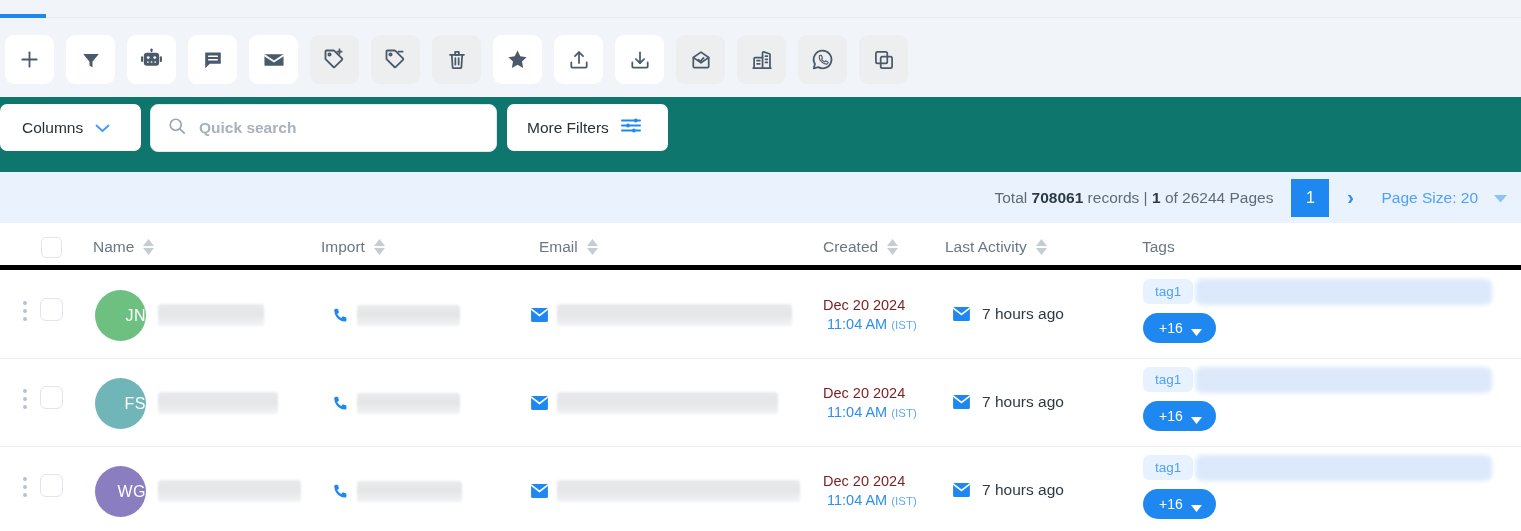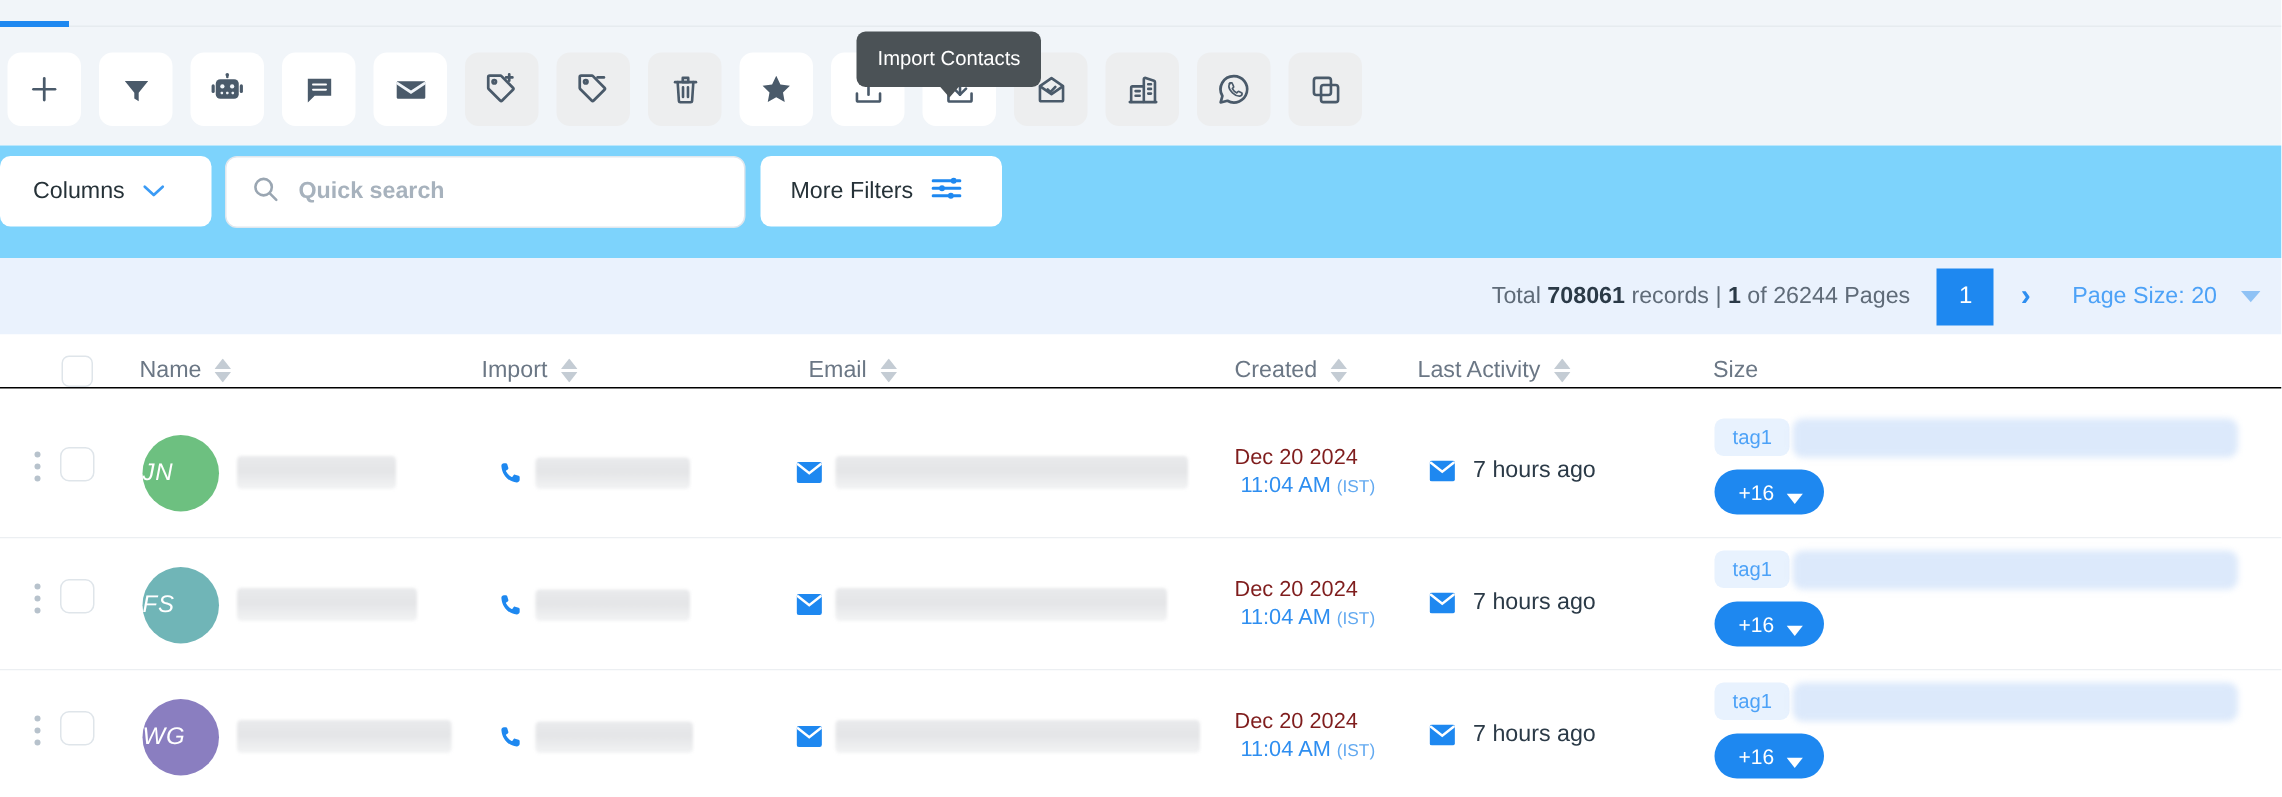--- a/index.html
+++ b/index.html
@@ -57,21 +57,21 @@
   }
   .tooltip::after{
     content:""; position:absolute; left:50%; margin-left:-7px; bottom:-7px;
     width:0;height:0;border-left:7px solid transparent;border-right:7px solid transparent;
     border-top:8px solid #4b5256;
   }
 
   
   .filterrow {
     position:absolute; left:0; top:97px; width:1521px; height:75px;
-    background:#7dd3fc;
+    background:#0f766e;
   }
   .columns-box{
     position:absolute; left:0; top:7px; width:141px; height:47px;
     background:#fff; border-radius:7px;
     display:flex; align-items:center; gap:12px;
     padding-left:22px; cursor:pointer;
   }
   .columns-label{ font-size:15.5px; color:#263238; }
   .chev-blue { color:#3b9bf5; }
   .search-box{
@@ -114,22 +114,22 @@
     font-size:20px; cursor:pointer; font-weight:600;
   }
   .pagesize{
     color:#4da2f7; font-size:15.5px; cursor:pointer;
     display:flex; align-items:center; gap:16px;
     margin-left:10px; padding-right:14px;
   }
 
   
   .thead{
-    position:absolute; left:0; top:223px; width:1521px; height:36px;
-    border-bottom:1px solid #000000;
+    position:absolute; left:0; top:223px; width:1521px; height:47px;
+    border-bottom:5px solid #000000;
     background:#fff;
   }
   .th{
     position:absolute; top:0; height:48px;
     display:flex; align-items:center; gap:9px;
     font-size:15.5px; color:#6b7785;
   }
   .sorticon{ display:flex; flex-direction:column; gap:2px; }
   .hdr-check{
     position:absolute; left:41px; top:14px;
@@ -146,22 +146,22 @@
     display:flex; flex-direction:column; gap:4px; cursor:pointer;
   }
   .row .dots i{ display:block;width:4px;height:4px;border-radius:50%;background:#b7c2cc; }
   .row .rcheck{
     position:absolute; left:40px; top:27px;
     width:23px;height:23px;border:1px solid #dfe5ea;border-radius:6px;background:#fff;cursor:pointer;
   }
   .avatar{
     position:absolute; left:95px; top:19px;
     width:51px;height:51px;border-radius:50%;
-    display:flex;align-items:center;justify-content:flex-start;
-    color:#fff; font-size:16px; letter-spacing:.5px;font-style:italic;
+    display:flex;align-items:center;justify-content:flex-end;
+    color:#fff; font-size:16px; letter-spacing:.5px;
   }
   .redact{
     position:absolute;
     background:linear-gradient(180deg,#e9eaec 0%,#e4e5e7 45%,#f2f3f4 100%);
     border-radius:3px;
     filter:blur(1.1px);
   }
   .phone-ico{ position:absolute; left:332px; color:#1e88f0; }
   .mail-ico{ position:absolute; left:531px; color:#1e88f0; }
 
@@ -343,21 +343,20 @@
       <div class="tbtn alt">
         <span class="tb-ico">
           <svg width="22" height="22" viewBox="0 0 24 24" fill="none" stroke="currentColor" stroke-width="1.9" stroke-linecap="round" stroke-linejoin="round">
             <rect x="3.2" y="3.2" width="12.4" height="12.4" rx="1.8"></rect>
             <rect x="8.4" y="8.4" width="12.4" height="12.4" rx="1.8"></rect>
           </svg>
         </span>
       </div>
     </div>
 
-  <div class="tooltip">Import Contacts</div>
 
   <div class="filterrow">
     <div class="columns-box">
       <span class="columns-label">Columns</span>
       <span class="chev-blue">
         <svg width="15" height="9" viewBox="0 0 15 9" fill="none" stroke="currentColor" stroke-width="1.8" stroke-linecap="round" stroke-linejoin="round">
           <path d="M1.5 1.5 L7.5 7 L13.5 1.5"></path>
         </svg>
       </span>
     </div>
@@ -461,21 +460,21 @@
         <span class="sorticon">
           <svg width="11" height="7" viewBox="0 0 11 7">
             <path d="M5.5 0 11 7H0z" fill="#c4ccd4"></path>
           </svg>
           <svg width="11" height="7" viewBox="0 0 11 7">
             <path d="M5.5 7 0 0h11z" fill="#c4ccd4"></path>
           </svg>
         </span>
       </div>
       <div class="th" style="left: 1142px;">
-        <span>Size</span>
+        <span>Tags</span>
       </div>
     </div>
 
   <div id="rows">
       <div class="row" style="top: 271px;">
         <span class="dots">
           <i></i>
           <i></i>
           <i></i>
         </span>

